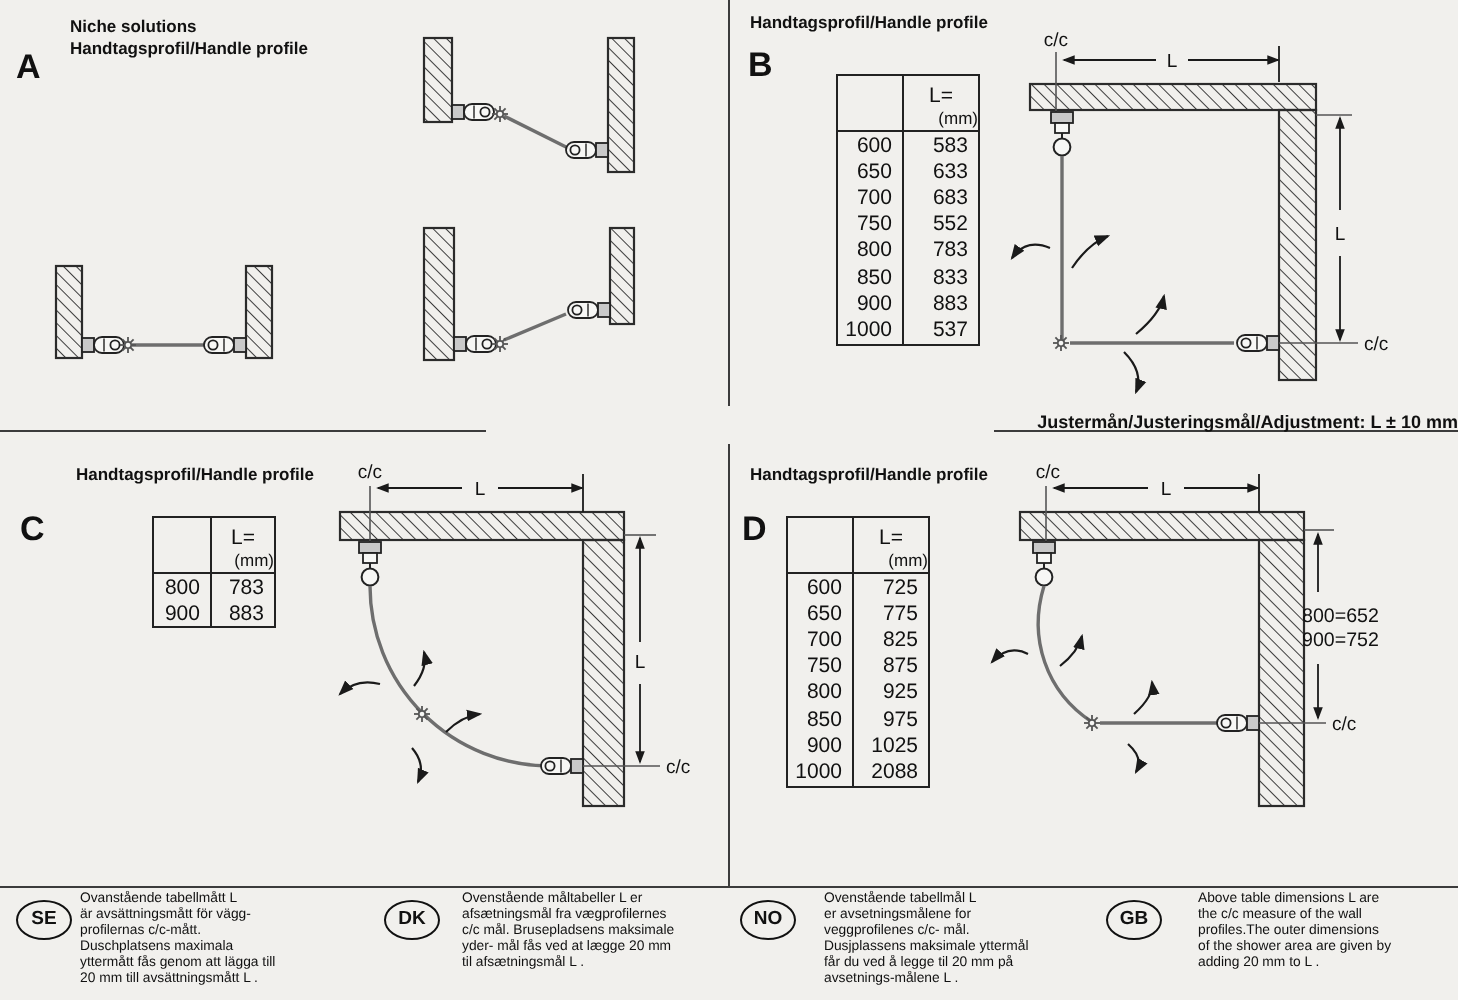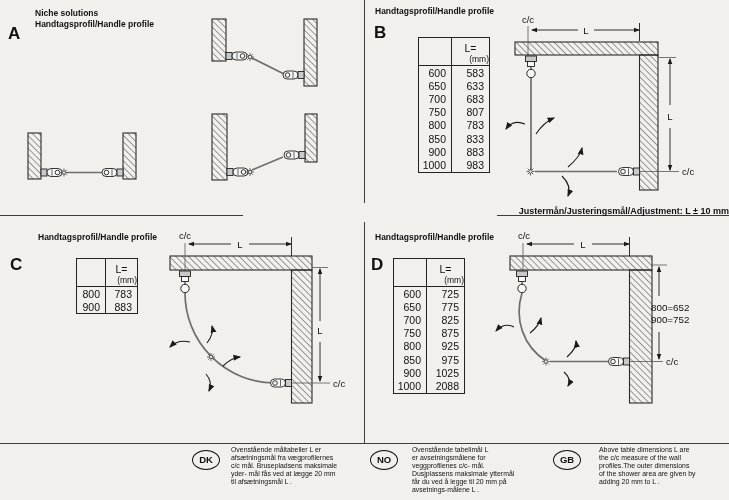--- a/index.html
+++ b/index.html
@@ -336,37 +336,37 @@
       <tr>
           <td>650</td>
           <td>633</td>
         </tr>
       <tr>
           <td>700</td>
           <td>683</td>
         </tr>
       <tr>
           <td>750</td>
-          <td>807</td>
+          <td>552</td>
         </tr>
       <tr>
           <td>800</td>
           <td>783</td>
         </tr>
       <tr>
           <td>850</td>
           <td>833</td>
         </tr>
       <tr>
           <td>900</td>
           <td>883</td>
         </tr>
       <tr>
           <td>1000</td>
-          <td>983</td>
+          <td>537</td>
         </tr>
     </tbody>
   </table>
 
   <table class="dtable" style="left:76px;top:258px;width:62px;">
     <colgroup>
         <col style="width:29px">
         <col>
       </colgroup>
     <thead>
@@ -433,20 +433,29 @@
           <td>900</td>
           <td>1025</td>
         </tr>
       <tr>
           <td>1000</td>
           <td>2088</td>
         </tr>
     </tbody>
   </table>
 
+  <div class="fblock" style="left:8px;width:176px;">
+    <span class="badge">SE</span>
+    <div class="ftext" style="margin-left:32px;">Ovanstående tabellmått L
+är avsättningsmått för vägg-
+profilernas c/c-mått.
+Duschplatsens maximala
+yttermått fås genom att lägga till
+20 mm till avsättningsmått L .</div>
+  </div>
   <div class="fblock" style="left:192px;width:170px;">
     <span class="badge">DK</span>
     <div class="ftext" style="margin-left:39px;">Ovenstående måltabeller L er
 afsætningsmål fra vægprofilernes
 c/c mål. Brusepladsens maksimale
 yder- mål fås ved at lægge 20 mm
 til afsætningsmål L .</div>
   </div>
   <div class="fblock" style="left:370px;width:175px;">
     <span class="badge">NO</span>

